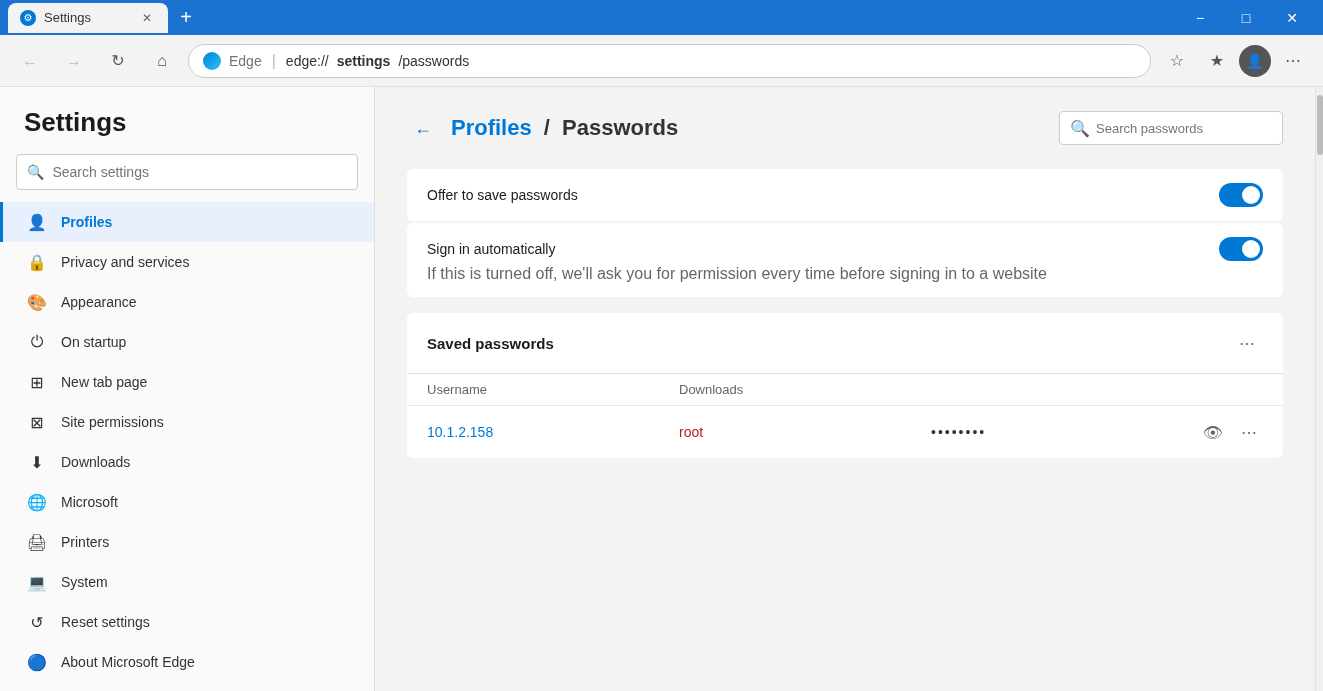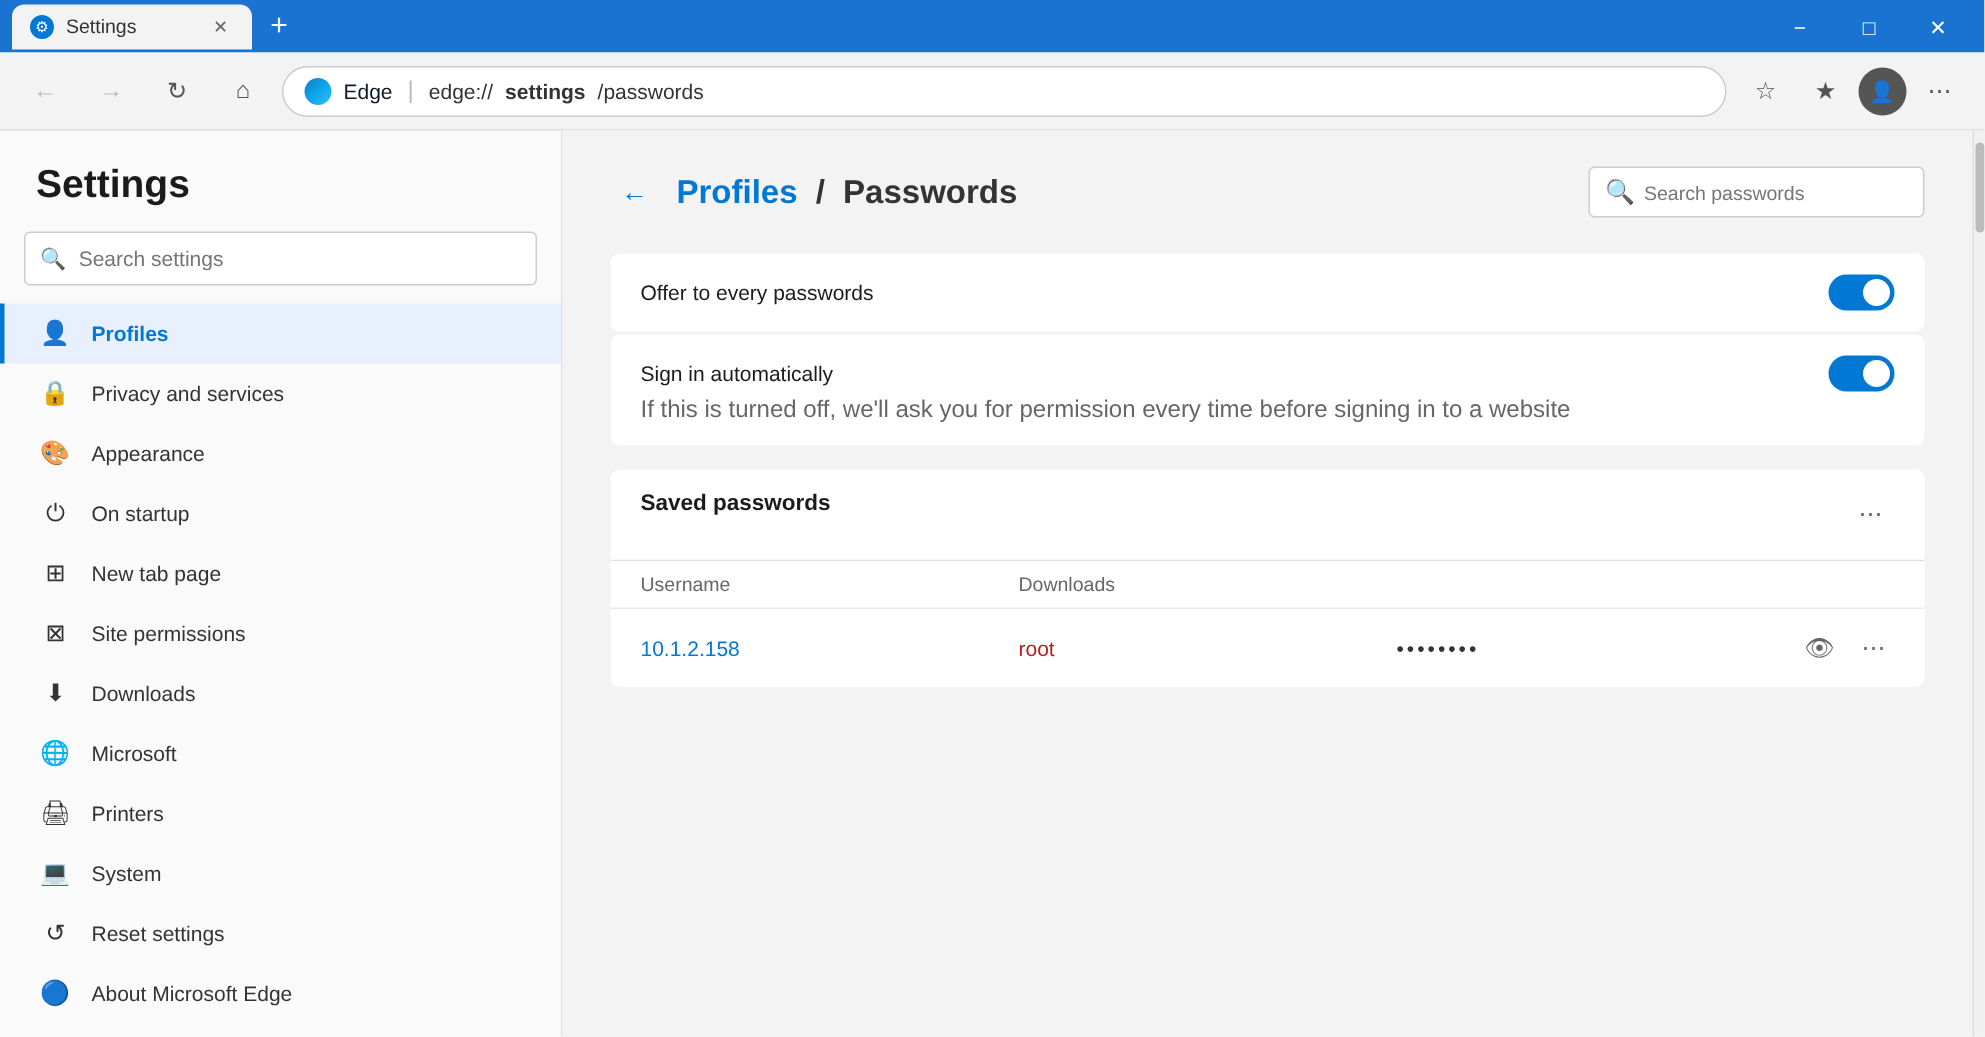--- a/index.html
+++ b/index.html
@@ -82,21 +82,21 @@
       align-items: center;
       padding: 0 14px;
       gap: 8px;
     }
     .edge-logo {
       width: 18px; height: 18px;
       background: linear-gradient(135deg, #0f7ccc, #0ea5e9, #38bdf8);
       border-radius: 50%;
       flex-shrink: 0;
     }
-    .address-text { font-size: 14px; color: #0f172a; }
+    .address-text { font-size: 14px; color: #737373; }
     .address-sep { color: #bbb; margin: 0 2px; }
     .address-path { font-size: 14px; color: #333; }
     .address-bold { font-weight: 600; }
     .toolbar-icons {
       display: flex; gap: 4px; align-items: center;
     }
     .toolbar-icon-btn {
       width: 36px; height: 36px; background: transparent; border: none;
       color: #555; font-size: 16px; cursor: pointer; display: flex; align-items: center; justify-content: center;
       border-radius: 50%;
@@ -249,21 +249,21 @@
     }
     .toggle.on::after { left: 23px; }
 
     
     .saved-passwords-header {
       background: white;
       border-radius: 6px 6px 0 0;
       padding: 14px 20px;
       margin-top: 8px;
       display: flex;
-      align-items: flex-start;
+      align-items: center;
       justify-content: space-between;
       border-bottom: 1px solid #e0e0e0;
     }
     .saved-title { font-size: 15px; font-weight: 600; color: #1b1b1b; }
     .more-btn {
       background: transparent; border: none; cursor: pointer;
       font-size: 16px; color: #666;
       display: flex; align-items: center; justify-content: center;
       width: 32px; height: 32px; border-radius: 50%;
     }
@@ -457,21 +457,21 @@
         <span class="breadcrumb-sep"> / </span>
         <span class="breadcrumb-current">Passwords</span>
       </div>
       <div class="search-passwords">
         <span>🔍</span>
         <input type="text" style="border: none; outline: none; font-size: 13px; color: rgb(102, 102, 102); background: transparent; flex: 1 1 0%;" placeholder="Search passwords">
       </div>
     </div>
 
     <div class="section-row">
-      <span class="row-title">Offer to every passwords</span>
+      <span class="row-title">Offer to save passwords</span>
       <button class="toggle on"></button>
     </div>
 
     <div class="section-row-stacked">
       <div style="display:flex;align-items:center;justify-content:space-between;">
         <span class="row-title">Sign in automatically</span>
         <button class="toggle on"></button>
       </div>
       <div class="row-sub">If this is turned off, we'll ask you for permission every time before signing in to a website</div>
     </div>

